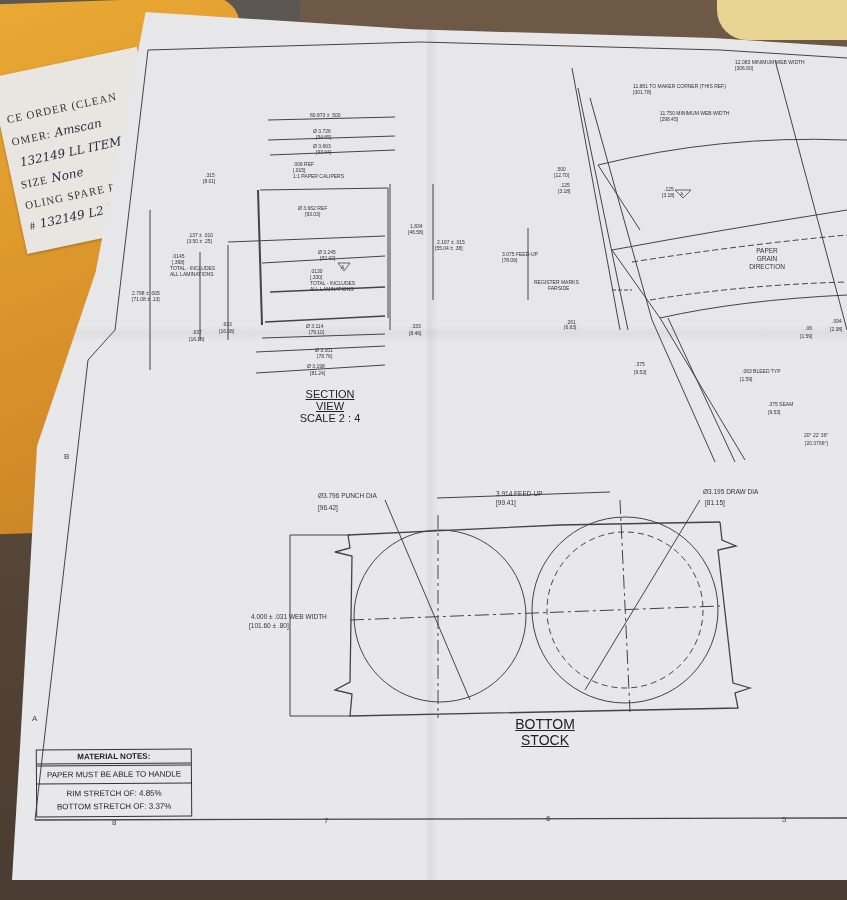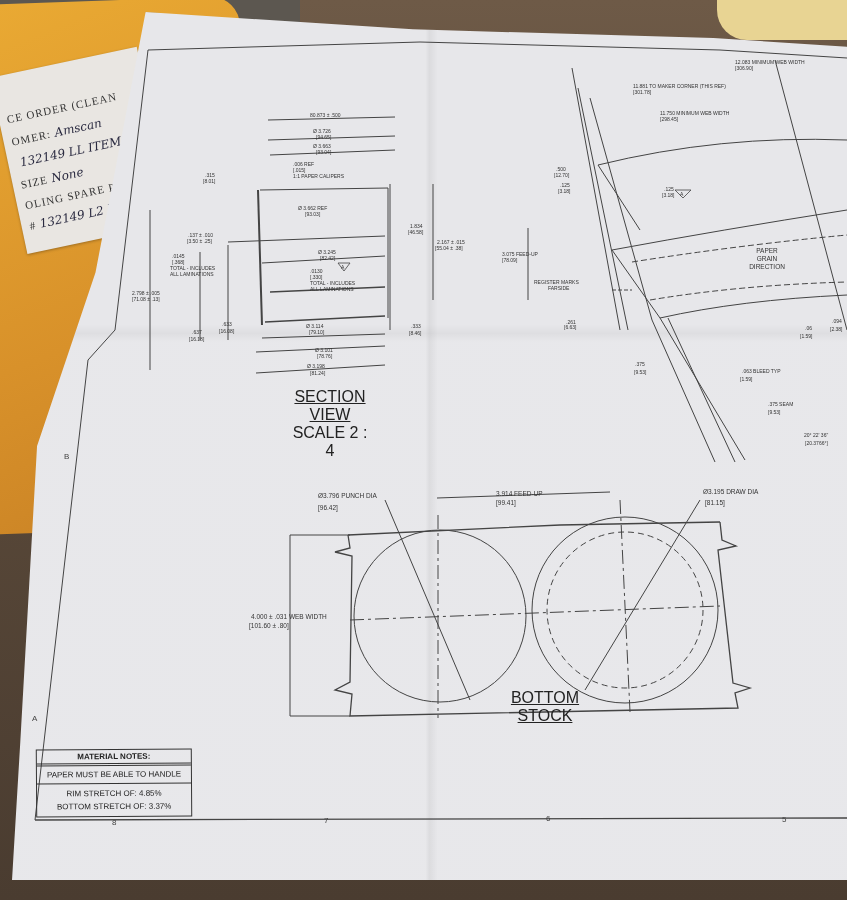--- a/index.html
+++ b/index.html
@@ -13,21 +13,21 @@
     .hand{font-family:"DejaVu Serif",serif;font-style:italic;font-size:12px;color:#2a2a40;margin-left:4px;letter-spacing:0;}
     .sheet{position:absolute;left:12px;top:12px;width:835px;height:868px;background:#e7e7ea;clip-path:polygon(16% 0,48% 2%,84% 3%,100% 4%,100% 100%,0 100%,1% 84%,3% 50%,10% 30%);box-shadow:0 0 6px rgba(0,0,0,.4);}
     .sheet-shade{position:absolute;left:12px;top:12px;width:835px;height:868px;background:linear-gradient(90deg,rgba(0,0,0,0) 49.5%,rgba(0,0,0,.05) 50%,rgba(0,0,0,0) 51%),linear-gradient(180deg,rgba(0,0,0,0) 36%,rgba(0,0,0,.04) 37%,rgba(255,255,255,.03) 38%);clip-path:polygon(16% 0,48% 2%,84% 3%,100% 4%,100% 100%,0 100%,1% 84%,3% 50%,10% 30%);pointer-events:none;}
     svg.draw{position:absolute;left:0;top:0;}
     .t{font-family:"Liberation Sans",sans-serif;fill:#333;}
     .notes{position:absolute;left:36px;top:749px;width:154px;border:1px solid #333;background:transparent;transform:rotate(-0.4deg);}
     .notes div{font-size:8px;color:#222;text-align:center;}
     .notes .hdr{font-weight:bold;border-bottom:3px double #333;padding:2px 0;}
     .notes .row{border-bottom:1px solid #333;padding:4px 0;}
     .notes .last{padding:3px 0;line-height:13px;}
-    .view-title{position:absolute;font-size:16px;color:#222;text-align:center;}
+    .view-title{position:absolute;font-size:11px;color:#222;text-align:center;}
     .underline{text-decoration:underline;}
     .zone{position:absolute;font-size:8px;color:#444;}
   </style>
 </head>
 <body>
 
 <div class="wood"></div>
 <div class="dark-strip"></div>
 <div class="yellow-bag"></div>
 <div class="paper-tr"></div>
@@ -201,21 +201,21 @@
     <text x="251" y="619">4.000 ± .031  WEB WIDTH</text>
       <text x="249" y="628">[101.60 ± .80]</text>
   </g>
 </svg>
 
 <div class="view-title" style="left:290px;top:388px;width:80px;">
   <div class="underline">SECTION VIEW</div>
   <div>SCALE 2 : 4</div>
 </div>
 
-<div class="view-title" style="left:490px;top:689px;width:110px;font-size:16px;">
+<div class="view-title" style="left:490px;top:716px;width:110px;font-size:14px;">
   <div class="underline">BOTTOM STOCK</div>
 </div>
 
 <div class="notes">
   <div class="hdr">MATERIAL NOTES:</div>
   <div class="row">PAPER MUST BE ABLE TO HANDLE</div>
   <div class="last">
     <div>RIM STRETCH OF: 4.85%</div>
     <div>BOTTOM STRETCH OF: 3.37%</div>
   </div>

